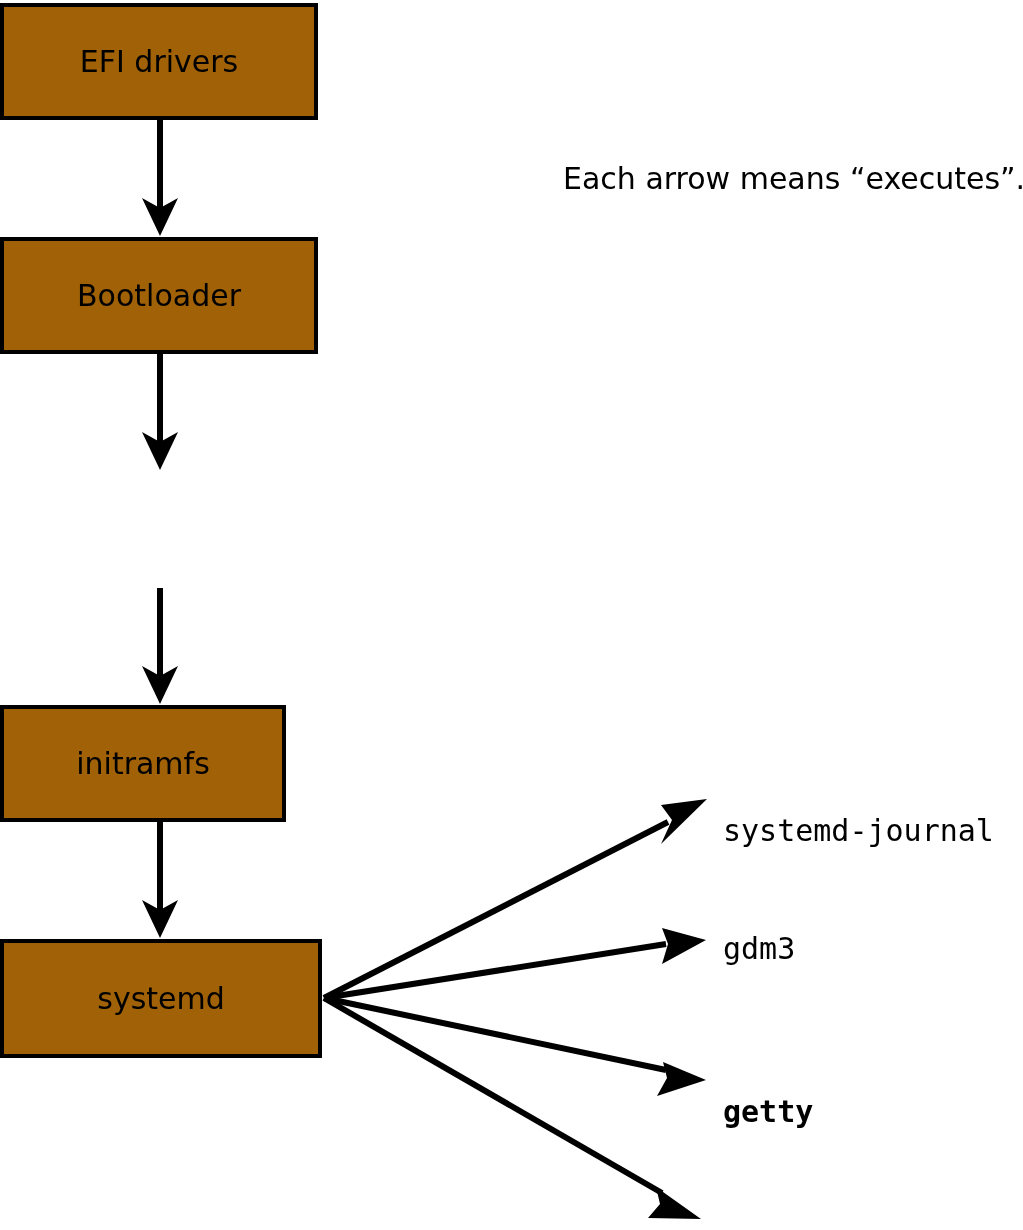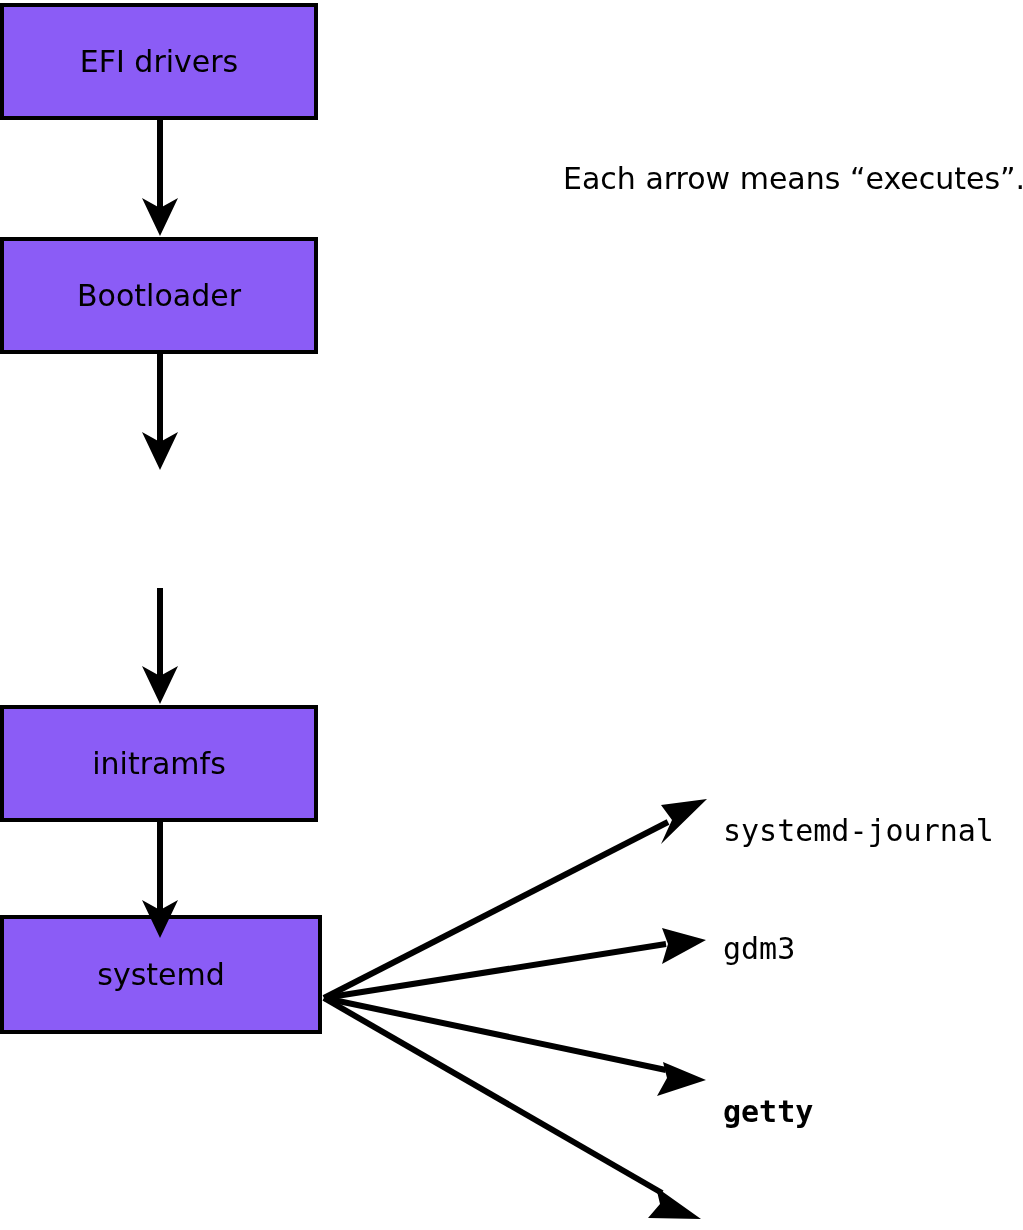--- a/index.html
+++ b/index.html
@@ -23,21 +23,21 @@
     left: 0;
     top: 0;
     width: 1023px;
     height: 1230px;
   }
 
   
   .process-box {
     position: absolute;
     box-sizing: border-box;
-    background: #8b5cf6;
+    background: #a16207;
     border: 4px solid #000000;
     display: flex;
     align-items: center;
     justify-content: center;
   }
   .process-box .box-label {
     font-family: "DejaVu Sans", "Liberation Sans", sans-serif;
     font-size: 30px;
     line-height: 1;
     color: #000000;
@@ -90,25 +90,25 @@
 
   <div class="process-box" style="left:0px; top:3px; width:318px; height:117px;">
     <span class="box-label">EFI drivers</span>
   </div>
 
   <div class="process-box" style="left:0px; top:237px; width:318px; height:117px;">
     <span class="box-label">Bootloader</span>
   </div>
 
 
-  <div class="process-box" style="left:0px; top:705px; width:318px; height:117px;">
+  <div class="process-box" style="left:0px; top:705px; width:286px; height:117px;">
     <span class="box-label">initramfs</span>
   </div>
 
-  <div class="process-box" style="left:0px; top:915px; width:322px; height:119px;text-align:right;">
+  <div class="process-box" style="left:0px; top:939px; width:322px; height:119px;text-align:right;">
     <span class="box-label">systemd</span>
   </div>
 
   <svg id="arrow-layer" viewBox="0 0 1023 1230" width="1023" height="1230" xmlns="http://www.w3.org/2000/svg">
 
     <g>
       <line class="edge-line" x1="160" y1="120" x2="160" y2="208" stroke-width="6"></line>
       <path class="edge-head" d="M 160 236 L 142 198 L 160 208 L 178 198 Z"></path>
     </g>
 

